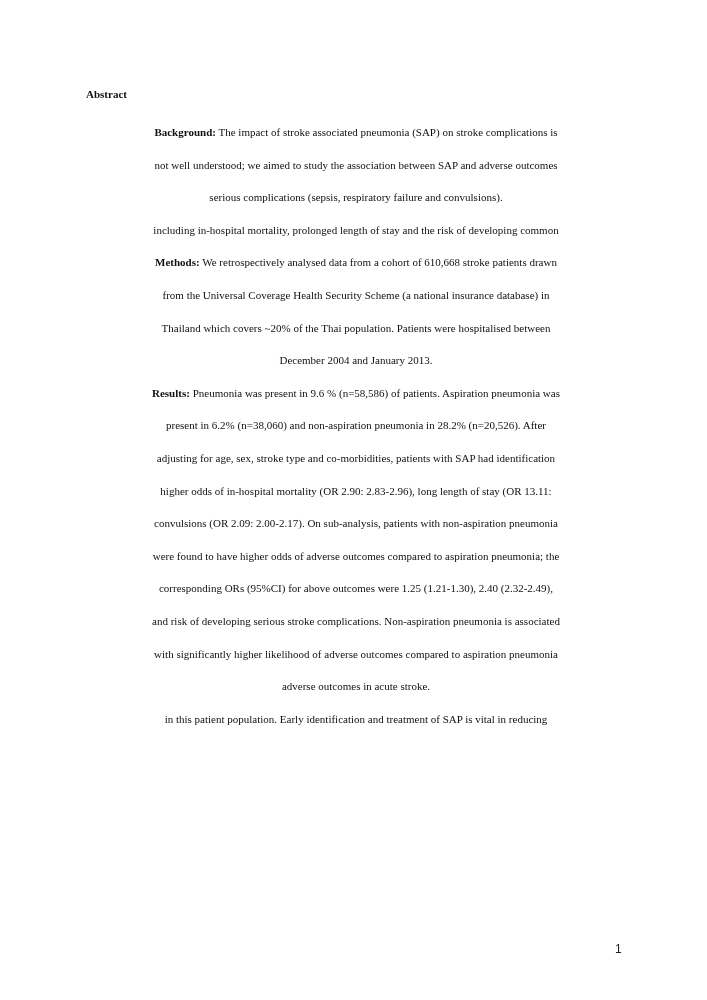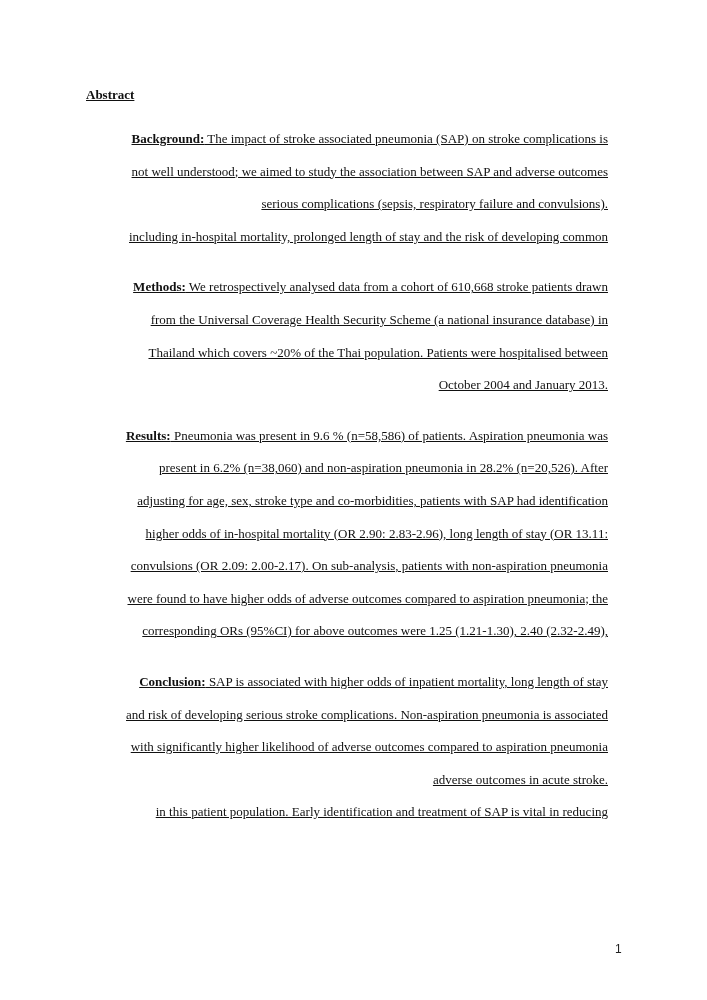--- a/index.html
+++ b/index.html
@@ -1,23 +1,23 @@
 <!DOCTYPE html>
 <html><head>
 <meta charset="utf-8">
 <style>
   html, body { margin: 0; padding: 0; background: #ffffff; }
   body { width: 707px; height: 1000px; position: relative; overflow: hidden; }
   .page {
     position: absolute; left: 86px; top: 84px; width: 540px;
     font-family: "Liberation Serif", serif;
-    font-size: 13px; color: #111111; text-decoration: underline;
+    font-size: 11px; color: #111111;
   }
   .heading { font-weight: bold; line-height: 21px; height: 21px; margin-bottom: 11px; }
-  .para { line-height: 32.6px; margin: 18px; text-align: right; }
+  .para { line-height: 32.6px; margin: 0; text-align: center; }
   .label { font-weight: bold; }
   .line { display: block; white-space: nowrap; }
   .pagenum {
     position: absolute; left: 615px; top: 942px;
     font-family: "Liberation Sans", sans-serif; font-size: 12px; color: #222;
   }
 </style>
 </head>
 <body>
 
@@ -28,35 +28,34 @@
     <span class="line"><span class="label">Background:</span><span> The impact of stroke associated pneumonia (SAP) on stroke complications is</span></span>
     <span class="line">not well understood; we aimed to study the association between SAP and adverse outcomes</span>
     <span class="line">serious complications (sepsis, respiratory failure and convulsions).</span>
     <span class="line">including in-hospital mortality, prolonged length of stay and the risk of developing common</span>
   </p>
 
   <p class="para">
     <span class="line"><span class="label">Methods:</span><span> We retrospectively analysed data from a cohort of 610,668 stroke patients drawn</span></span>
     <span class="line">from the Universal Coverage Health Security Scheme (a national insurance database) in</span>
     <span class="line">Thailand which covers ~20% of the Thai population. Patients were hospitalised between</span>
-    <span class="line">October 2004 and January 2013.</span>
+    <span class="line">December 2004 and January 2013.</span>
   </p>
 
   <p class="para">
     <span class="line"><span class="label">Results:</span><span> Pneumonia was present in 9.6 % (n=58,586) of patients. Aspiration pneumonia was</span></span>
     <span class="line">present in 6.2% (n=38,060) and non-aspiration pneumonia in 28.2% (n=20,526). After</span>
     <span class="line">adjusting for age, sex, stroke type and co-morbidities, patients with SAP had identification</span>
     <span class="line">higher odds of in-hospital mortality (OR 2.90: 2.83-2.96), long length of stay (OR 13.11:</span>
     <span class="line">convulsions (OR 2.09: 2.00-2.17). On sub-analysis, patients with non-aspiration pneumonia</span>
     <span class="line">were found to have higher odds of adverse outcomes compared to aspiration pneumonia; the</span>
     <span class="line">corresponding ORs (95%CI) for above outcomes were 1.25 (1.21-1.30), 2.40 (2.32-2.49),</span>
   </p>
 
   <p class="para">
-    <span class="line"><span class="label">Conclusion:</span><span> SAP is associated with higher odds of inpatient mortality, long length of stay</span></span>
     <span class="line">and risk of developing serious stroke complications. Non-aspiration pneumonia is associated</span>
     <span class="line">with significantly higher likelihood of adverse outcomes compared to aspiration pneumonia</span>
     <span class="line">adverse outcomes in acute stroke.</span>
     <span class="line">in this patient population. Early identification and treatment of SAP is vital in reducing</span>
   </p>
 </div>
 
 <div class="pagenum">1</div>
 
 </body></html>

